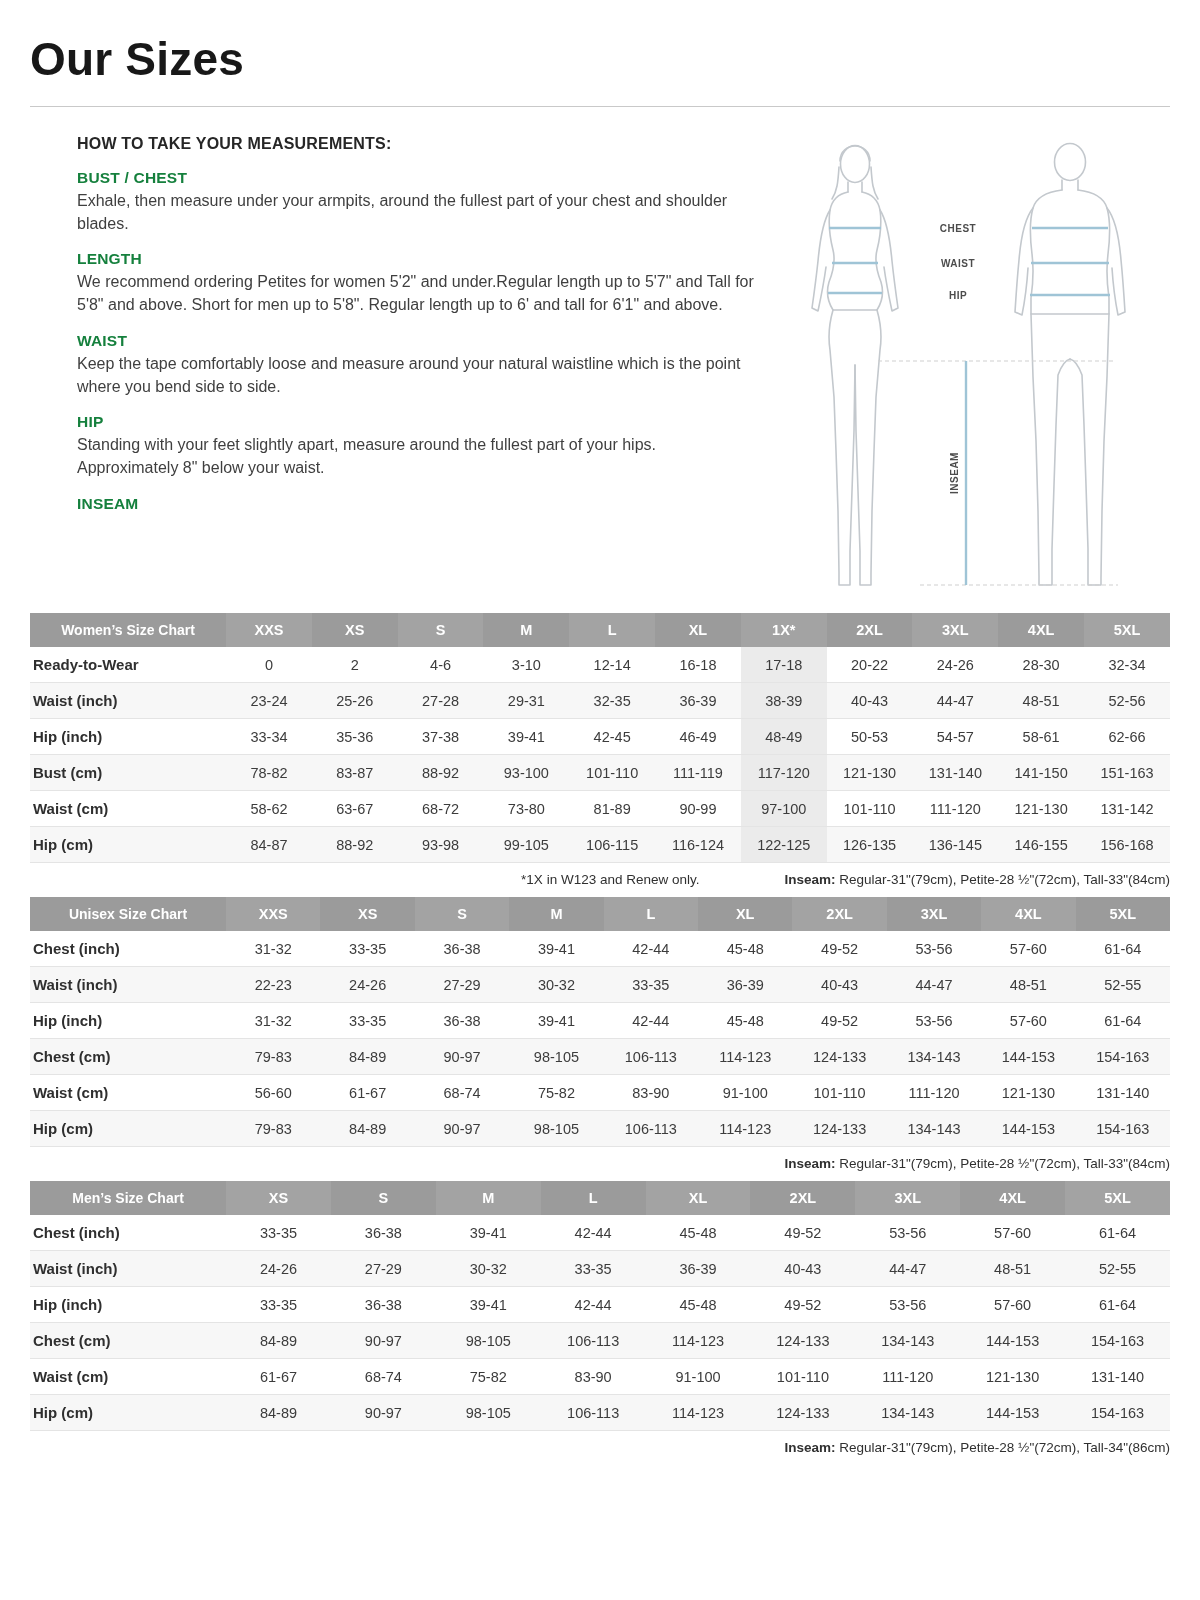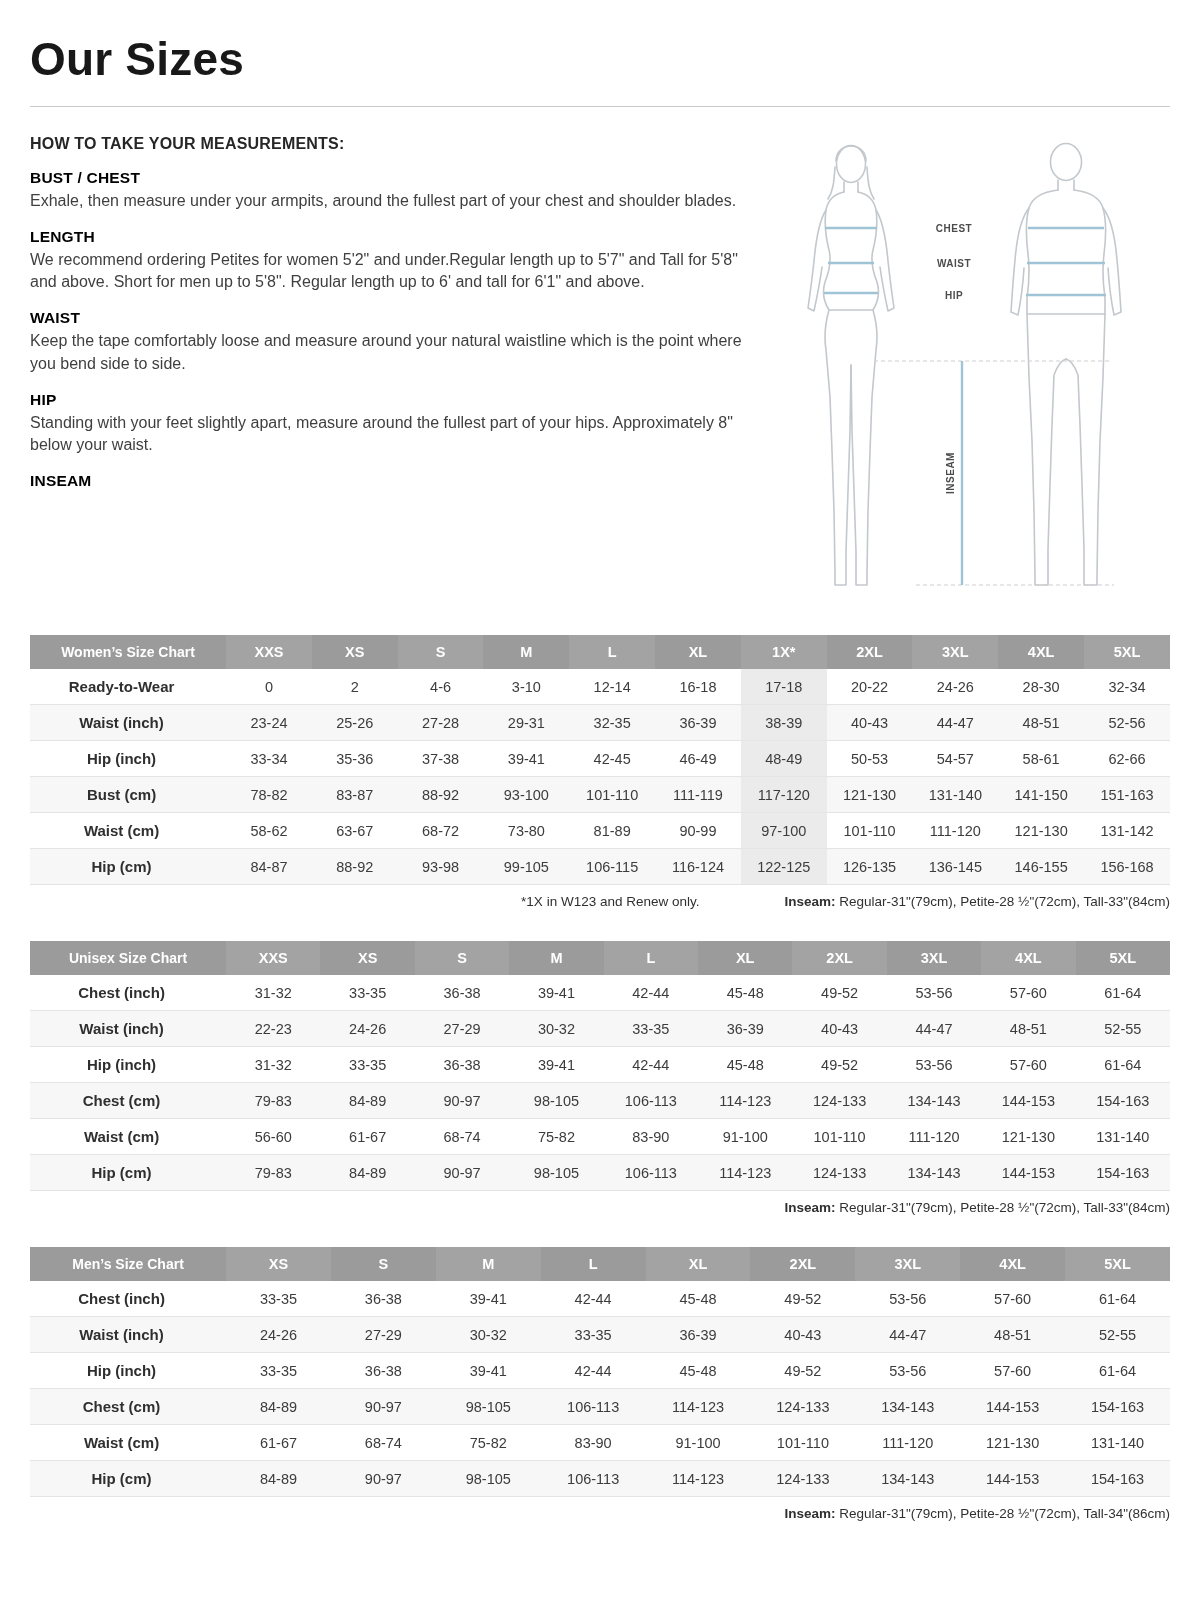--- a/index.html
+++ b/index.html
@@ -4,41 +4,41 @@
 <style>
   * { box-sizing: border-box; }
   html, body { margin:0; padding:0; background:#fff; }
   body { width:1200px; font-family:"Liberation Sans", sans-serif; color:var(--text,#3d3d3d); }
   .page { padding:26px 30px 26px; }
 
   h1 { margin:6px 0 20px; font-size:46px; font-weight:700; color:#181818; letter-spacing:0.2px; }
   .title-rule { border:0; border-top:1px solid #c9c9c9; margin:0 0 24px; }
 
   .top-section { display:flex; }
-  .instructions { width:732px; padding-right:12px; }
+  .instructions { width:732px; padding-right:12px;margin-left:47px; }
   .instructions h2 { margin:4px 0 16px; font-size:16px; font-weight:700; color:#262626; letter-spacing:0.2px; }
-  .inst-section h3 { margin:15px 0 3px; font-size:15.5px; font-weight:700; color:#000000; letter-spacing:0.2px; }
+  .inst-section h3 { margin:15px 0 3px; font-size:15.5px; font-weight:700; color:#15803d; letter-spacing:0.2px; }
   .inst-section p { margin:0; font-size:16px; line-height:1.42; color:#3f3f3f; }
   .illustration { flex:1; margin:0; display:flex; justify-content:center; align-items:flex-start; padding-top:2px; }
 
   .fig-outline { stroke:#c3c8cd; fill:none; stroke-width:1.6; stroke-linecap:round; stroke-linejoin:round; }
   .measure-line { stroke:var(--measure_line,#9fc4d6); stroke-width:2.4; }
   .dashed-line { stroke:#cfcfcf; stroke-width:1; stroke-dasharray:4 3; fill:none; }
   .diagram-label { font-size:10px; font-weight:700; fill:#4c4c4c; letter-spacing:0.5px;
                    font-family:"Liberation Sans", sans-serif; }
 
-  .table-block { margin-top:32px; }
+  .table-block { margin-top:10px; }
   table.size-table { width:100%; border-collapse:collapse; table-layout:fixed; }
   table.size-table thead th { background:var(--table_header_bg,#9b9b9b); color:#fff; font-size:14.5px;
                               font-weight:700; padding:9px 3px; text-align:center; }
   table.size-table thead th:nth-child(2n) { background:var(--table_header_alt,#a3a3a3); }
   table.size-table thead th.title-cell { width:17.2%; font-size:14px; }
   table.size-table tbody tr { border-bottom:1px solid #e4e4e4; }
   table.size-table tbody tr:nth-child(2n) { background:var(--row_stripe,#f7f7f7); }
-  table.size-table tbody th.row-label { text-align:center; padding:9px 16px 9px 3px; font-size:15px;
+  table.size-table tbody th.row-label { text-align:left; padding:9px 16px 9px 3px; font-size:15px;
                                         font-weight:700; color:#2f2f2f; }
   table.size-table tbody td { text-align:center; font-size:14.5px; padding:9px 2px; color:#3c3c3c; }
   table.size-table tbody td.hl { background:var(--highlight_col,#ebebeb); }
 
   .table-footer { display:flex; justify-content:flex-end; align-items:baseline; gap:85px;
                   margin-top:9px; font-size:13.5px; color:#303030; }
   .inseam-note b { font-weight:700; }
 </style>
 </head>
 <body>

